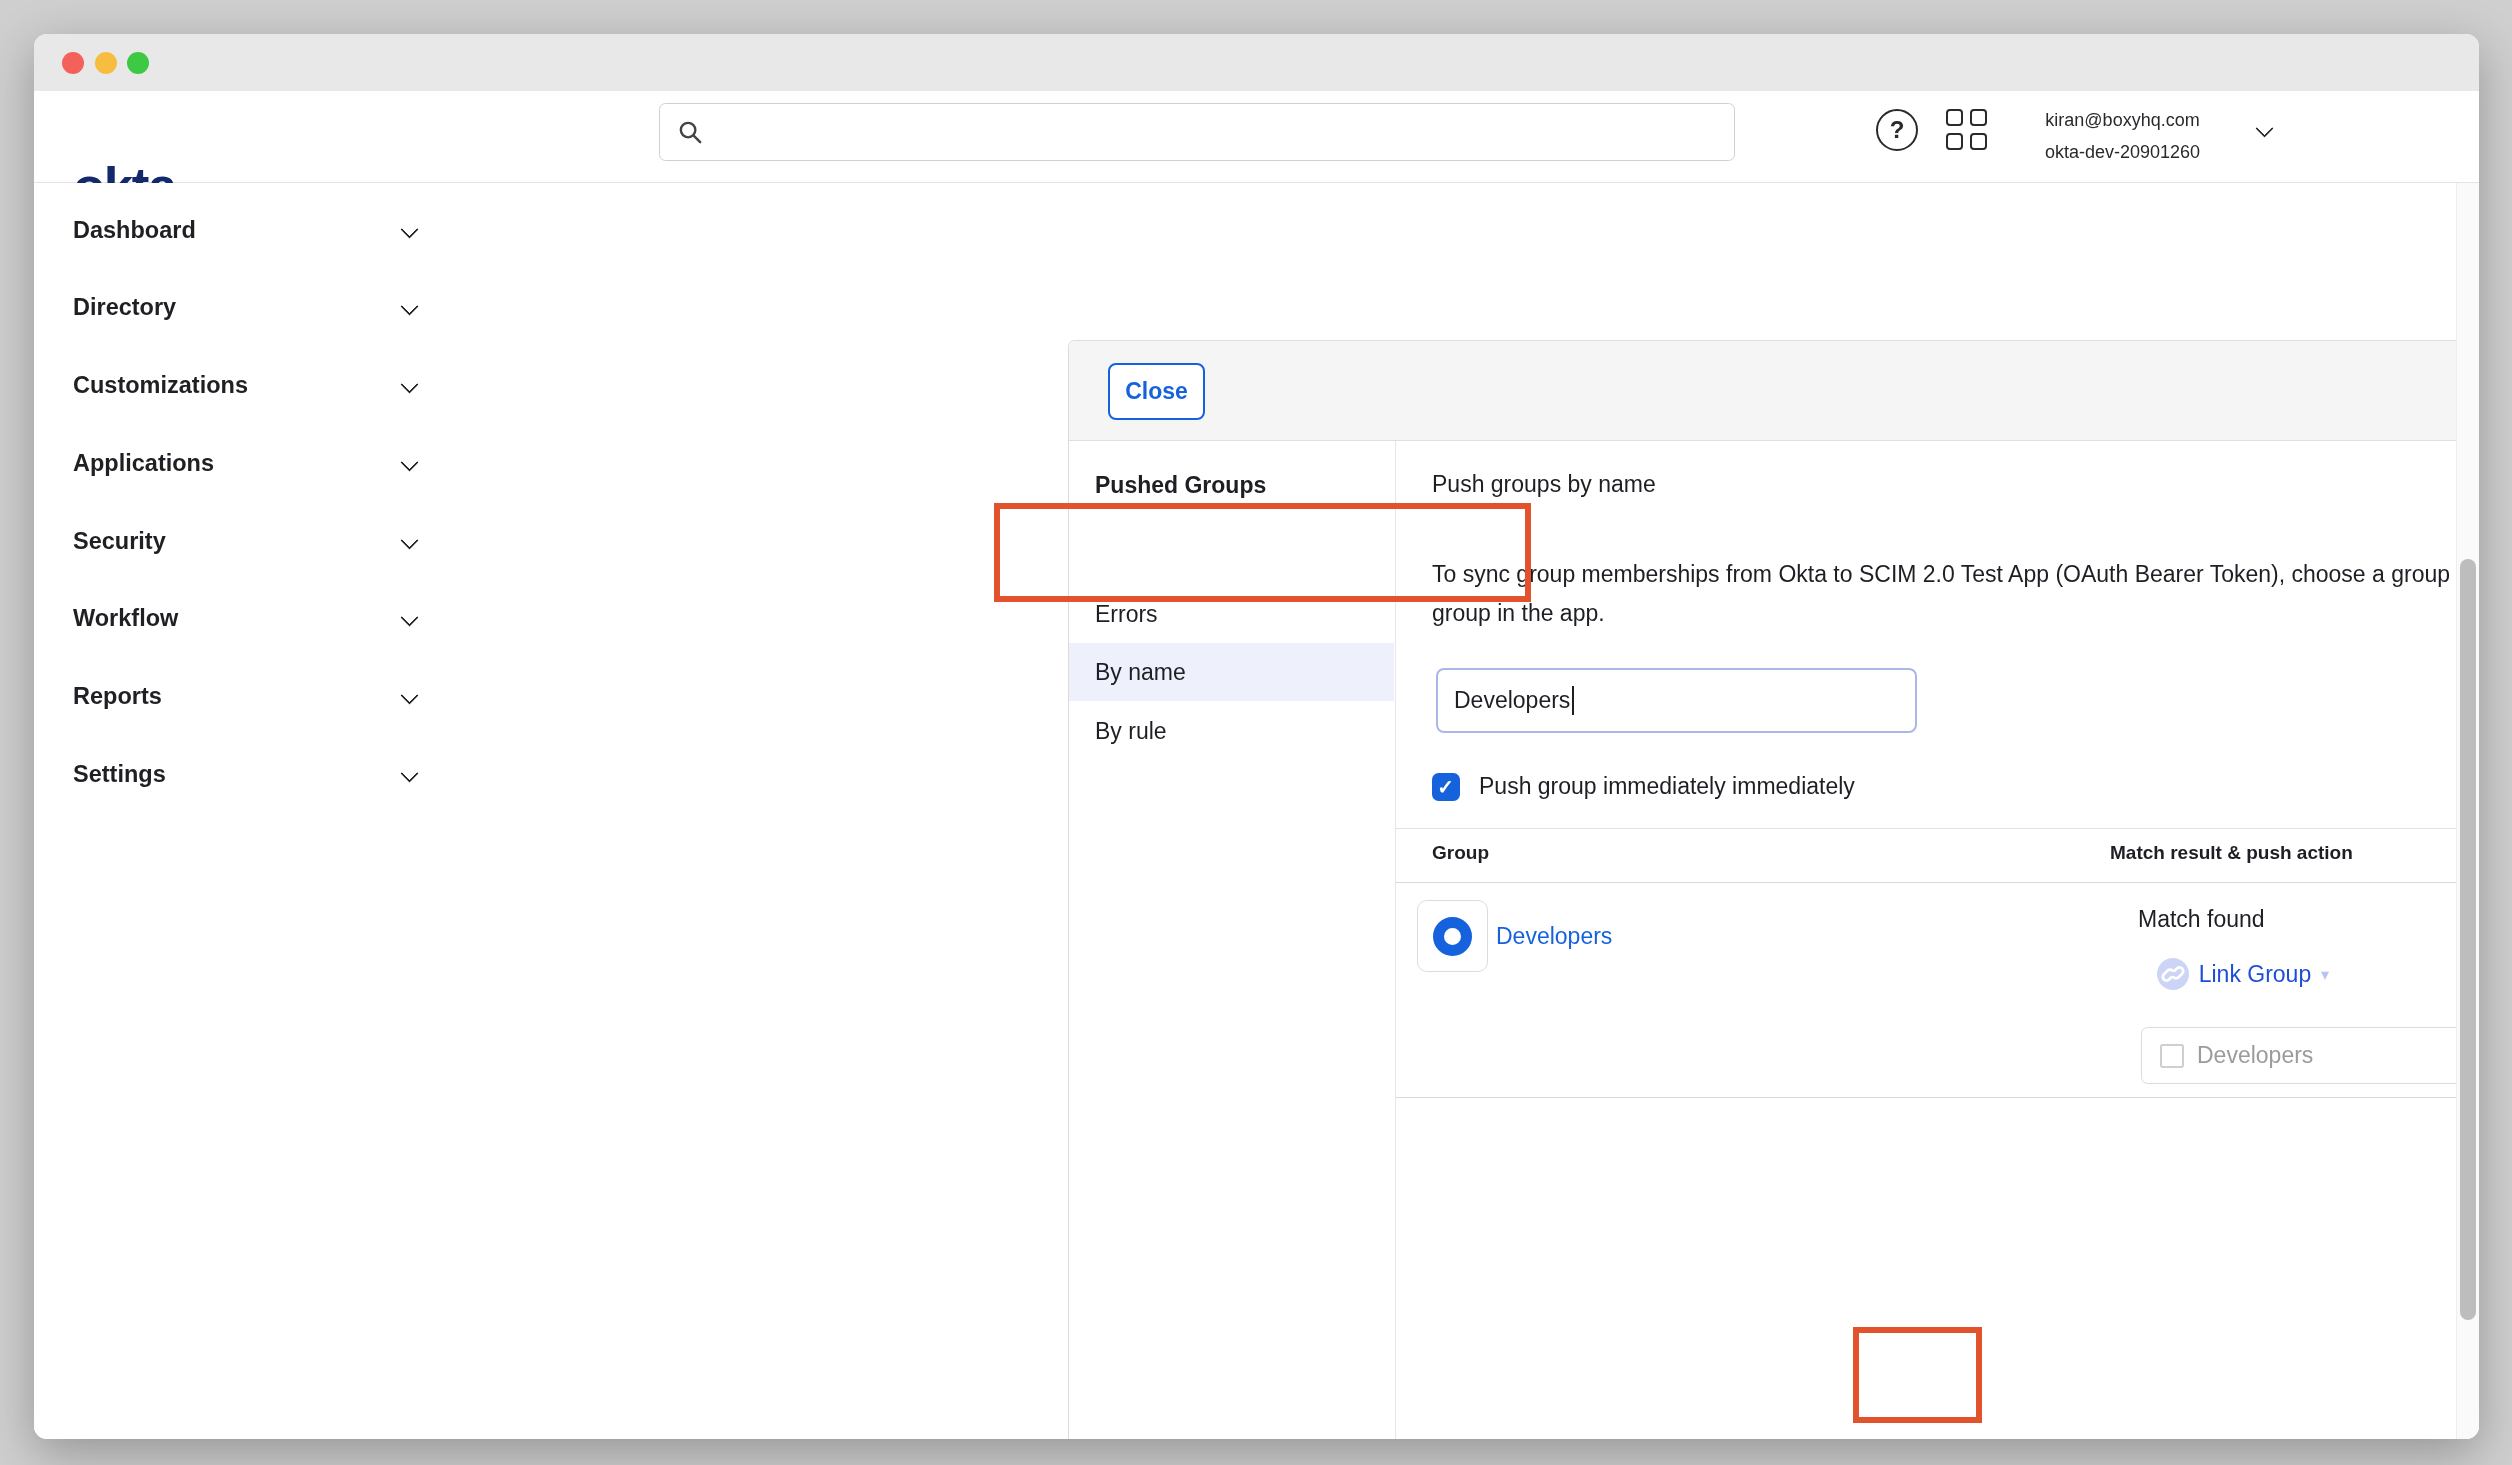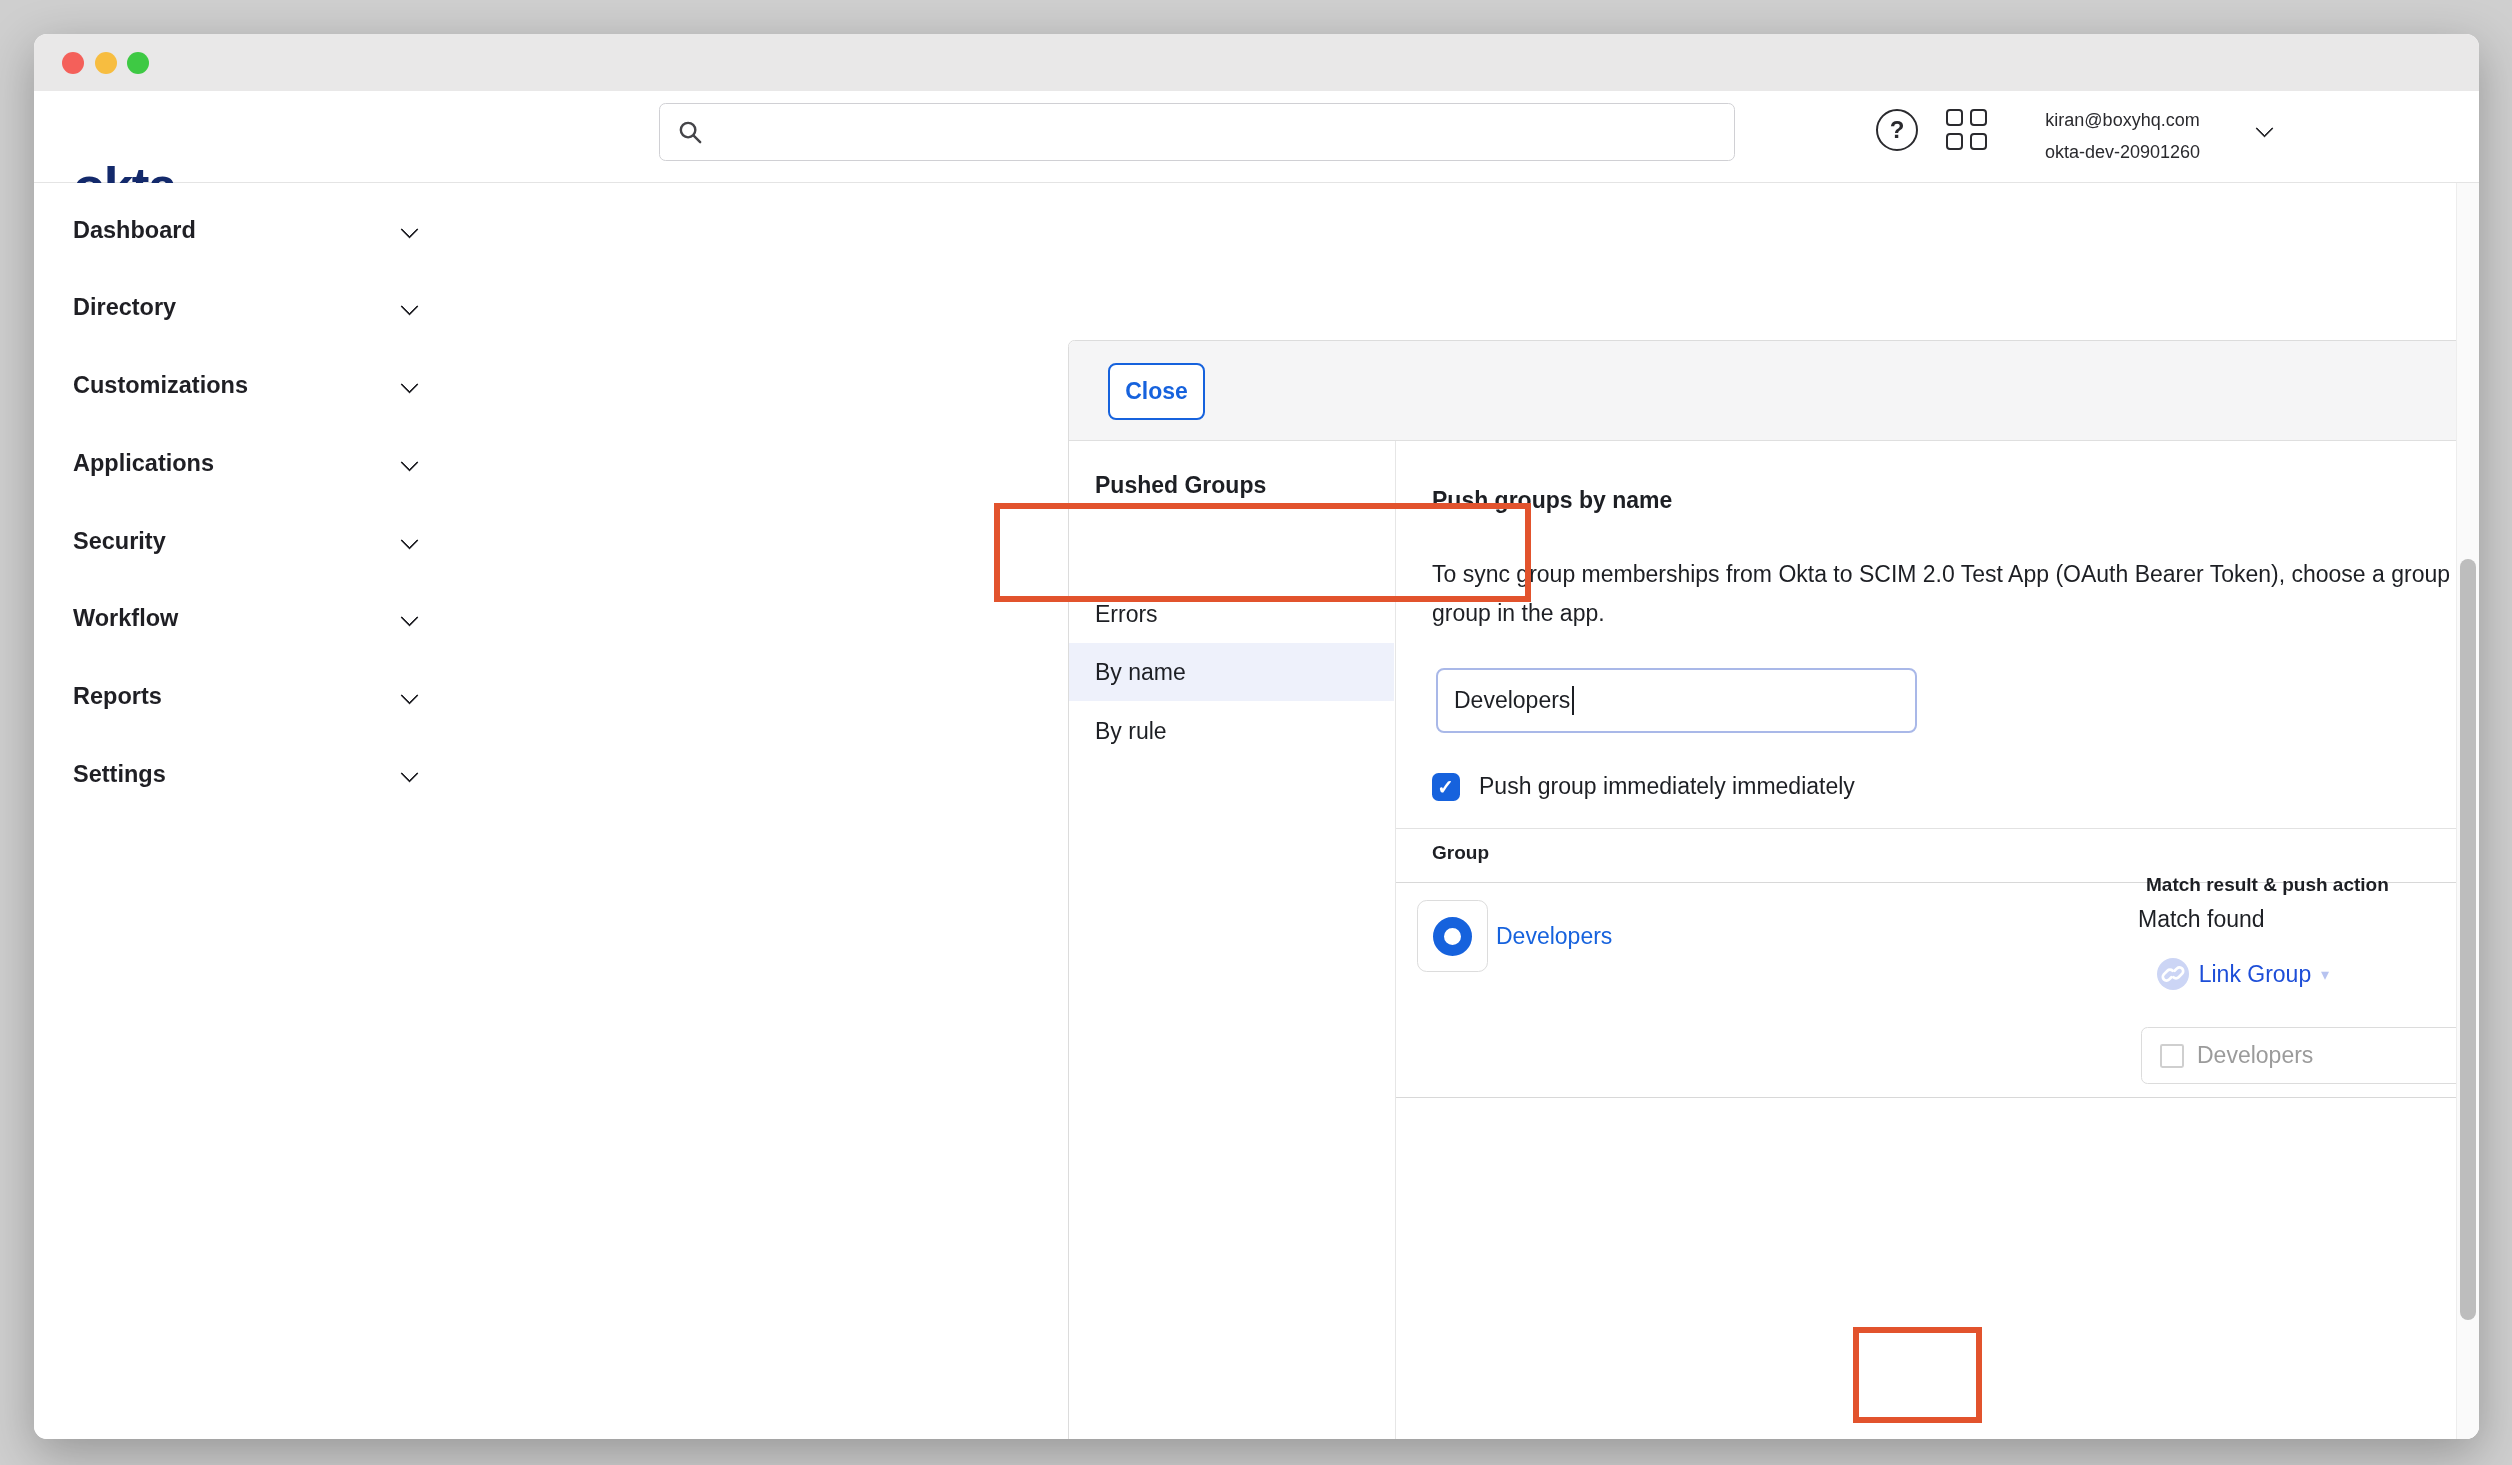--- a/index.html
+++ b/index.html
@@ -62,37 +62,37 @@
   .close-btn { position:absolute; left:39px; top:22px; width:97px; height:57px; background:#fff;
                border:2.4px solid #1662dd; border-radius:8px; color:#1662dd; font-size:23px; font-weight:bold;
                display:flex; align-items:center; justify-content:center; cursor:pointer; }
 
   .modal-nav { position:absolute; left:0; top:100px; width:327px; bottom:0; border-right:1.6px solid #e6e6e6; }
   .nav-title { position:absolute; left:26px; top:31px; font-size:23px; font-weight:bold; color:#1d1f24; }
   .nav-item { position:absolute; left:0; width:325px; height:58px; line-height:58px; padding-left:26px;
               font-size:23px; color:#1d1f24; cursor:pointer; }
   .nav-item.selected { background:#eef1fb; }
 
-  .heading { position:absolute; left:363px; top:146px; font-size:23px; font-weight:bold; color:#1d1f24; }
+  .heading { position:absolute; left:363px; top:130px; font-size:23px; font-weight:normal; color:#1d1f24; }
   .desc { position:absolute; left:363px; top:214px; width:1214px; font-size:23px; line-height:39px; color:#1d1f24; }
 
   .group-input { position:absolute; left:367px; top:327px; width:481px; height:65px;
                  border:2.4px solid #a9b8e8; border-radius:8px; background:#fff;
                  display:flex; align-items:center; padding-left:16px; font-size:23px; color:#1d1f24; }
   .caret-bar { display:inline-block; width:2px; height:29px; background:#1d1f24; margin-left:1.6px; }
 
   .checkbox { position:absolute; left:363px; top:432px; width:27.5px; height:27.5px; background:#1662dd;
               border-radius:6.5px; color:#fff; font-size:20px; font-weight:bold;
               display:flex; align-items:center; justify-content:center; cursor:pointer; }
   .checkbox-label { position:absolute; left:410px; top:432px; line-height:27.5px; font-size:23px; color:#1d1f24; }
 
   .tbl-header { position:absolute; left:327px; right:0; top:487px; height:55px;
                 border-top:1.6px solid #e2e2e2; border-bottom:1.6px solid #d8d8d8; }
   .th { position:absolute; top:13px; font-size:19px; font-weight:bold; color:#1d1f24; }
-  .th-group { left:36px; } .th-match { left:750px;margin-top:32px; }
+  .th-group { left:36px; } .th-match { left:714px; }
 
   .tbl-row { position:absolute; left:327px; right:0; top:542px; height:215px; border-bottom:1.6px solid #d8d8d8; }
   .group-card { position:absolute; left:21px; top:17px; width:71px; height:72px; border:1.6px solid #dcdcdc;
                 border-radius:9.7px; background:#fff; display:flex; align-items:center; justify-content:center; }
   .group-ring { width:39px; height:39px; border:11.3px solid #1662dd; border-radius:50%; }
   .group-link { position:absolute; left:100px; top:40px; font-size:23px; color:#1662dd; cursor:pointer; }
   .match-status { position:absolute; left:742px; top:23px; font-size:23px; color:#1d1f24; }
   .link-group { position:absolute; left:761px; top:75px; display:flex; align-items:center; gap:9.7px; cursor:default; }
   .link-group .txt { font-size:23px; font-weight:normal; color:#1d4ed8; }
   .link-group .dd { font-size:16px; color:#b7c3f0; }

